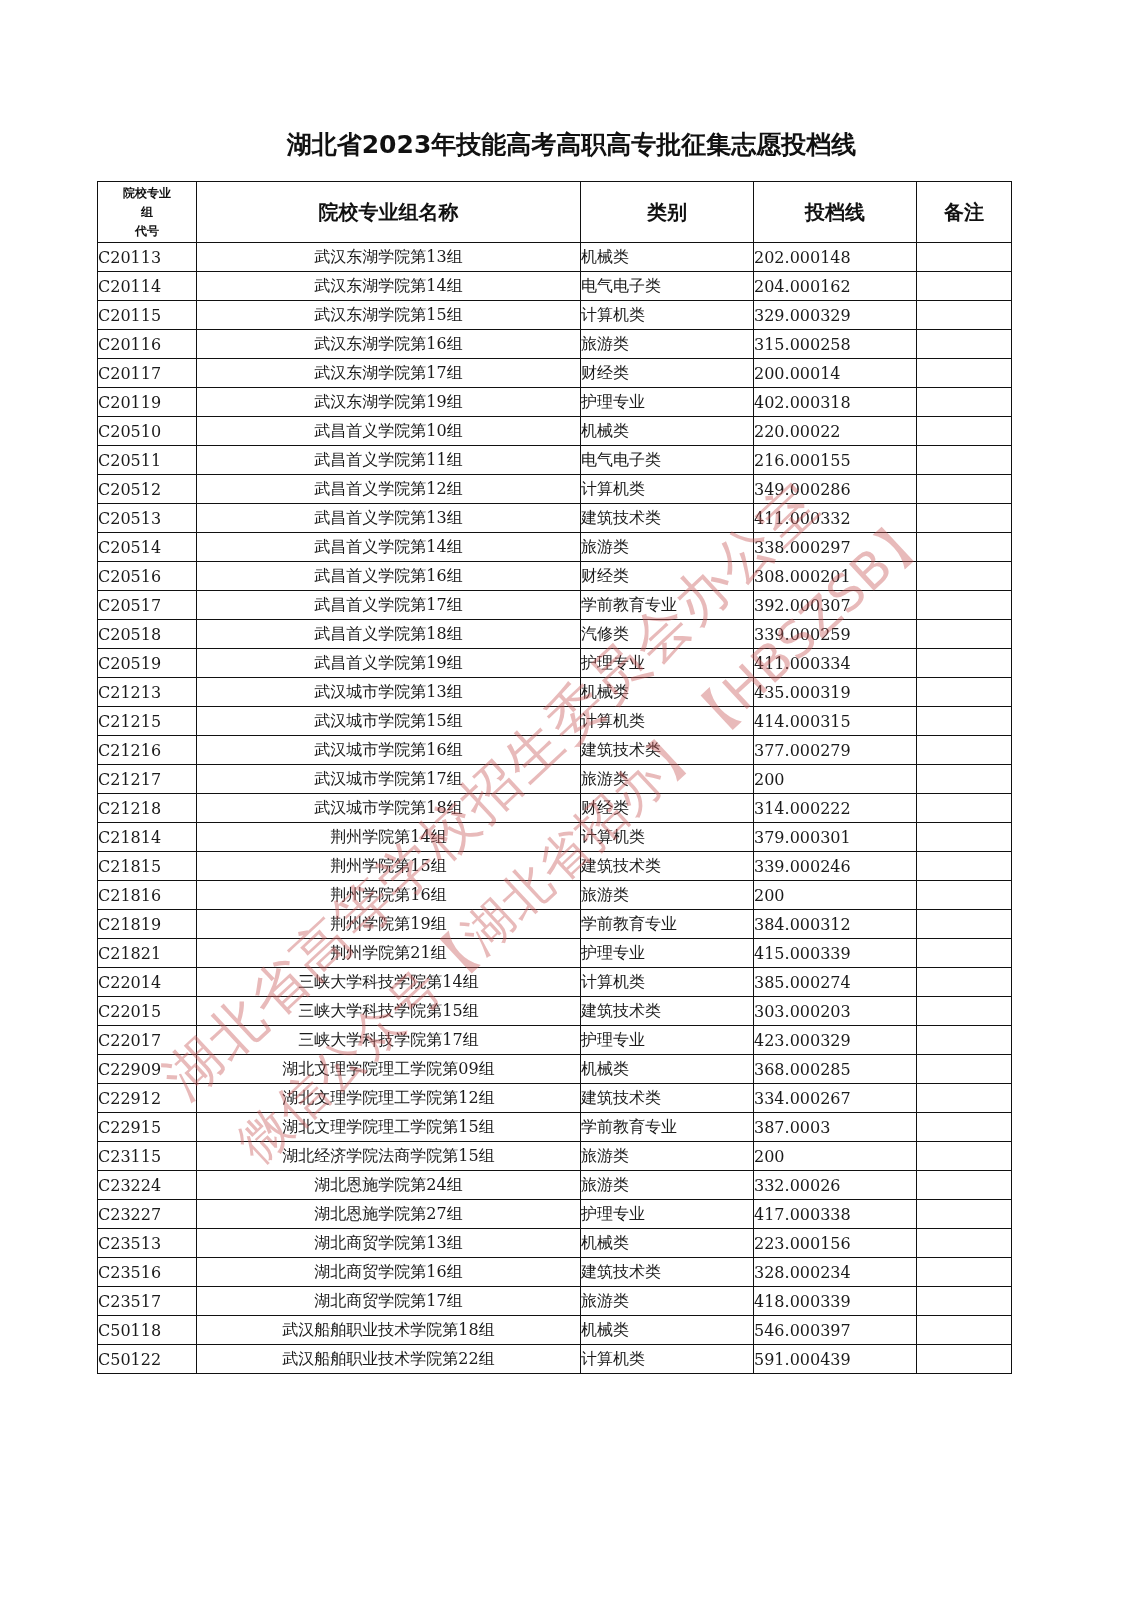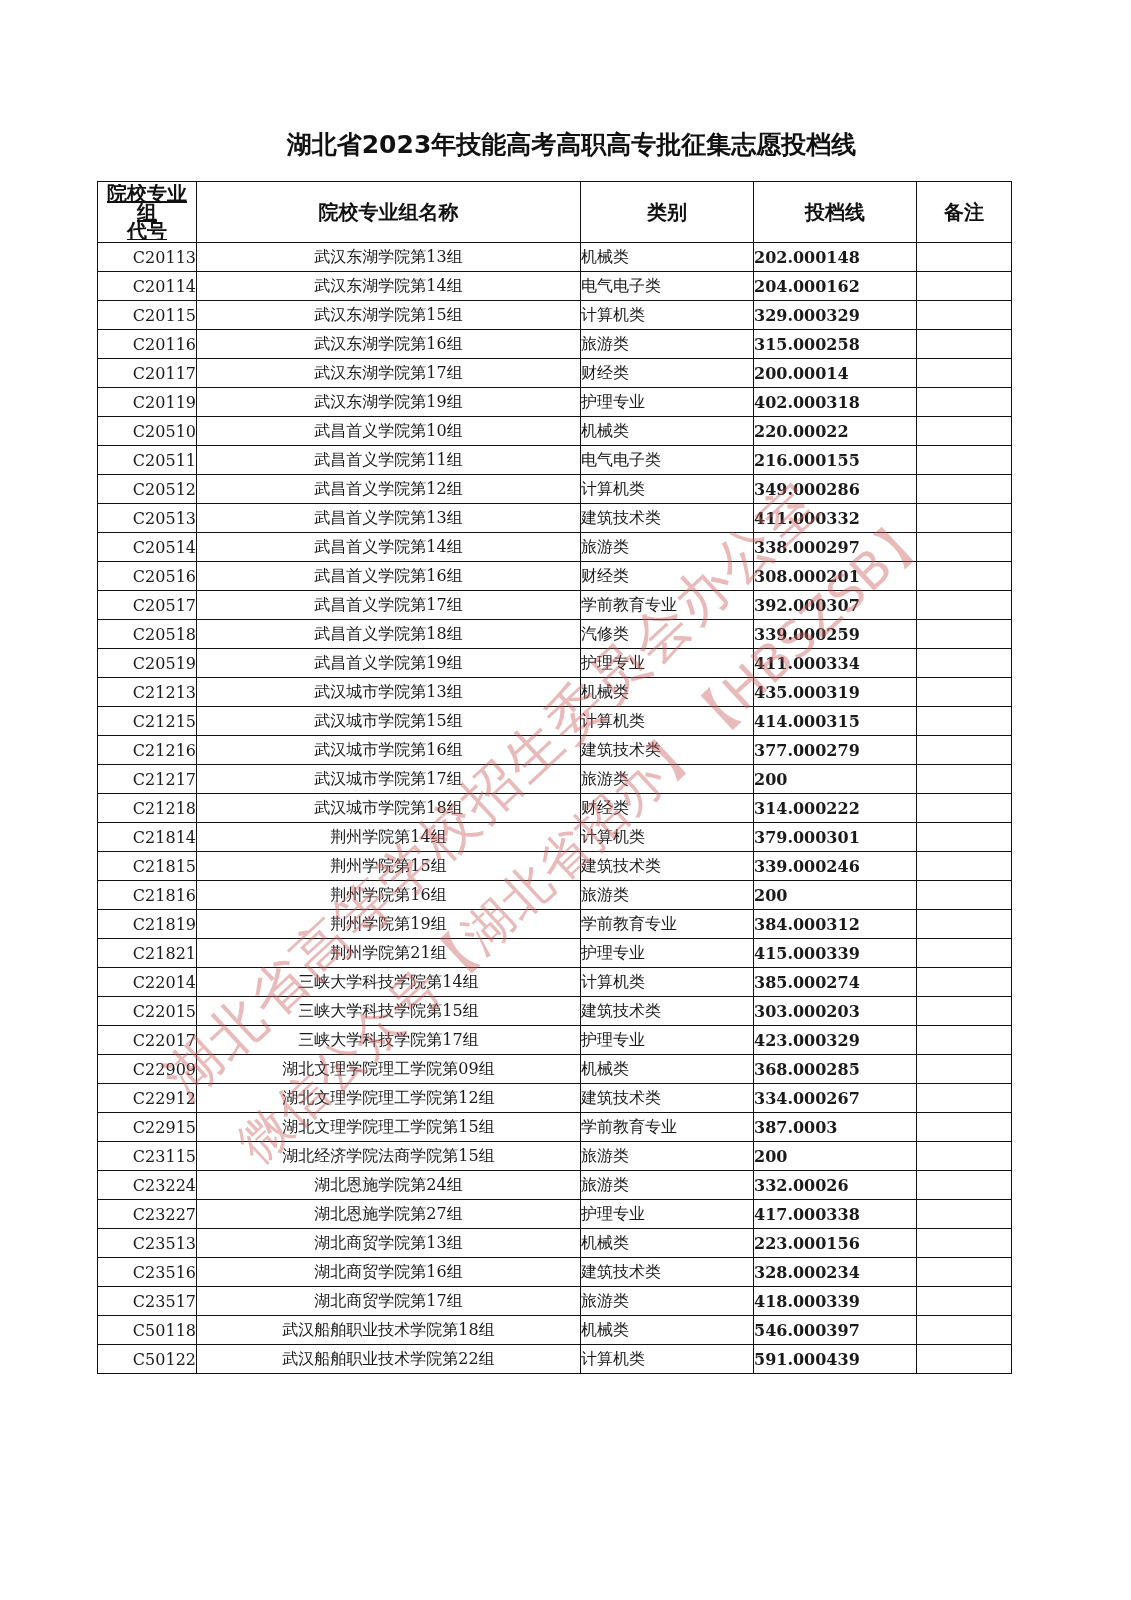--- a/index.html
+++ b/index.html
@@ -46,40 +46,39 @@
     table.score-table th {
       height: 58px;
       font-family: "DejaVu Sans", "Liberation Sans", sans-serif;
       font-weight: bold;
       font-size: 20px;
       text-align: center;
       vertical-align: middle;
       color: #111;
     }
     table.score-table th.col-code {
-      font-size: 20px;
+      font-size: 12px;
       line-height: 19px;
       vertical-align: top;
       padding-top: 2px;
-      text-decoration: underline;
     }
     table.score-table th.col-code .hdr-wrap {
       height: 56px;
       overflow: hidden;
     }
     table.score-table td {
       height: 28px;
       font-size: 16px;
       vertical-align: middle;
       color: #1a1a1a;
     }
-    td.c-code { text-align: right; font-size: 15.5px; }
+    td.c-code { text-align: left; font-size: 15.5px; }
     td.c-name { text-align: center; padding-left: 4px; }
     td.c-cat  { text-align: left; padding-left: 4px; }
-    td.c-score { text-align: left; padding-left: 28px; font-size: 15.5px; font-weight: bold; }
+    td.c-score { text-align: left; padding-left: 28px; font-size: 15.5px; }
     td.c-note { }
     .watermark {
       position: absolute;
       pointer-events: none;
       font-family: "DejaVu Sans", "Liberation Sans", sans-serif;
       color: rgba(200, 90, 90, 0.42);
       white-space: nowrap;
       transform-origin: left bottom;
     }
     .wm-1 {

